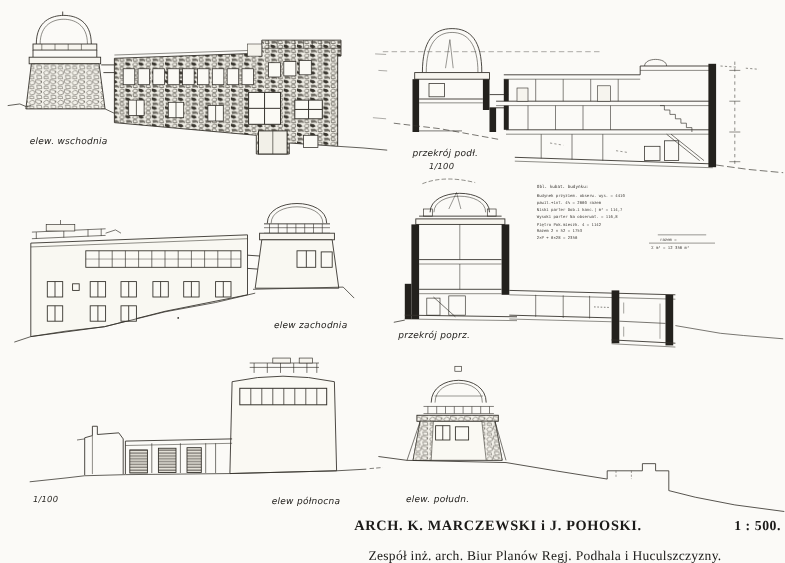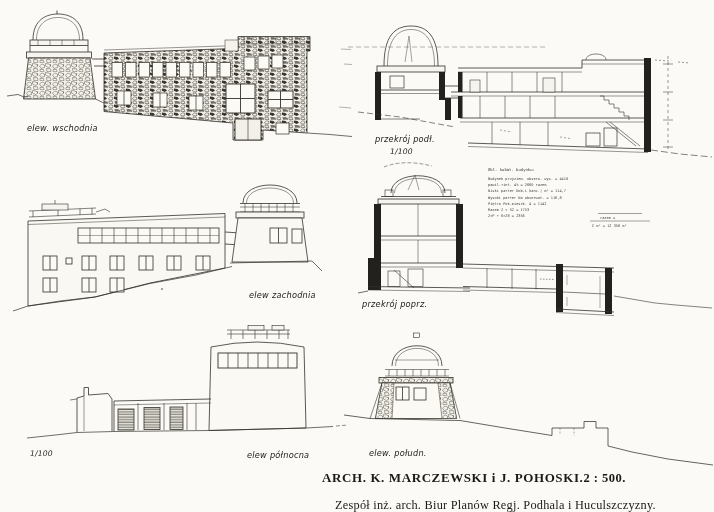--- a/index.html
+++ b/index.html
@@ -5,21 +5,21 @@
   html,body{margin:0;padding:0;}
   body{width:714px;height:512px;background:#f6f5f1;font-family:"DejaVu Sans",sans-serif;}
   .sheet{position:relative;width:714px;height:512px;background:#fbfaf7;overflow:hidden;}
   .sheet svg{position:absolute;left:0;top:0;}
   .hand{font-family:"DejaVu Sans",sans-serif;font-style:italic;font-size:8.2px;fill:#23211e;letter-spacing:.25px;}
   .hand-sm{font-family:"DejaVu Sans",sans-serif;font-style:italic;font-size:7.6px;fill:#2a2824;letter-spacing:.2px;}
   .tiny{font-family:"DejaVu Sans Mono",monospace;font-size:3.6px;fill:#474440;letter-spacing:0;}
   .tiny-title{font-family:"DejaVu Sans Mono",monospace;font-size:3.9px;fill:#3c3935;}
   .caption{position:absolute;left:322px;top:470px;width:390px;color:#1b1a18;
            font-family:"Liberation Serif",serif;}
-  .caption .row1{display:flex;justify-content:flex-start;align-items:baseline;}
+  .caption .row1{display:flex;justify-content:space-between;align-items:baseline;}
   .caption .name{font-size:13px;font-weight:bold;letter-spacing:.6px;white-space:nowrap;}
   .caption .scale{font-size:12.5px;font-weight:bold;letter-spacing:.5px;padding-right:2px;}
   .caption .row2{font-size:12.3px;letter-spacing:.25px;padding-left:13px;margin-top:12px;white-space:nowrap;}
 </style>
 </head>
 <body>
 
 <div class="sheet">
 <svg width="714" height="512" viewBox="0 0 714 512">
   <defs>
@@ -441,17 +441,17 @@
     <path d="M344,415 L370,418.5 L460,420.5 L505,428 L552,435.5" stroke-width="0.75"></path>
     <path d="M552,435.5 L552,428 L584,428 L584,421.5 L596,421.5 L596,428 L608,428 L608,446 L632,452 L668,459 L713,465" stroke-width="0.75"></path>
     <path d="M560,428 l0,7 M574,428 l0,7.5" stroke-width="0.4" stroke-dasharray="2 1.5"></path>
   </g>
   <text class="hand" x="369" y="456">elew. połudn.</text>
 </svg>
 
   <div class="caption">
     <div class="row1">
       <span class="name">ARCH. K. MARCZEWSKI i J. POHOSKI.</span>
-      <span class="scale">2 : 500.</span>
+      <span class="scale">1 : 500.</span>
     </div>
     <div class="row2">Zespół inż. arch. Biur Planów Regj.  Podhala  i  Huculszczyzny.</div>
   </div>
 </div>
 
 </body></html>

